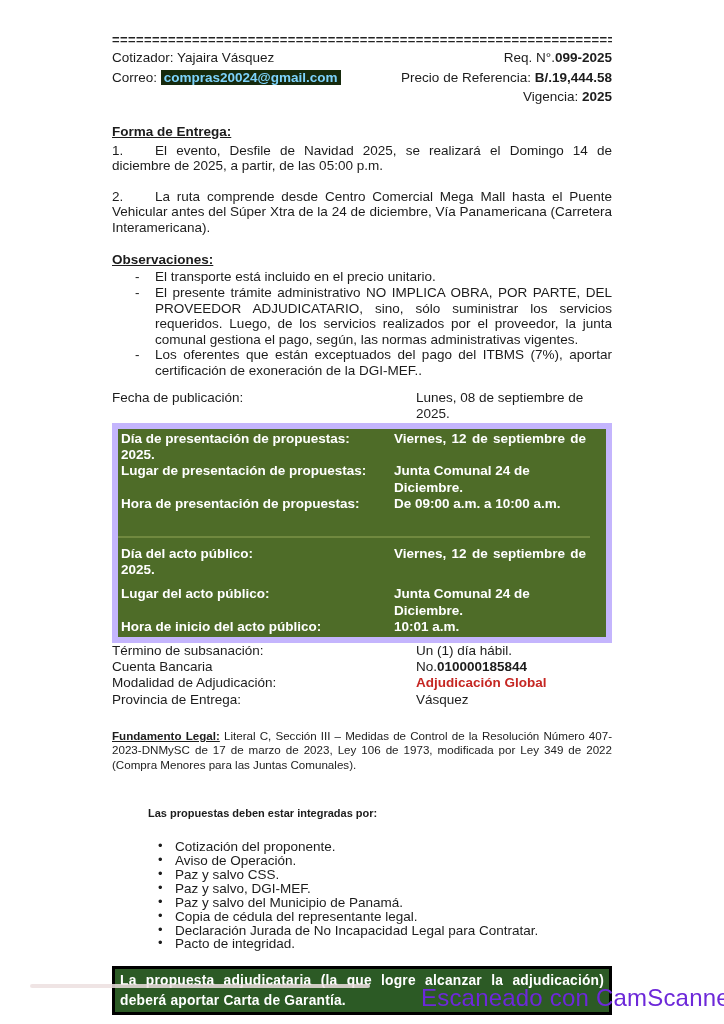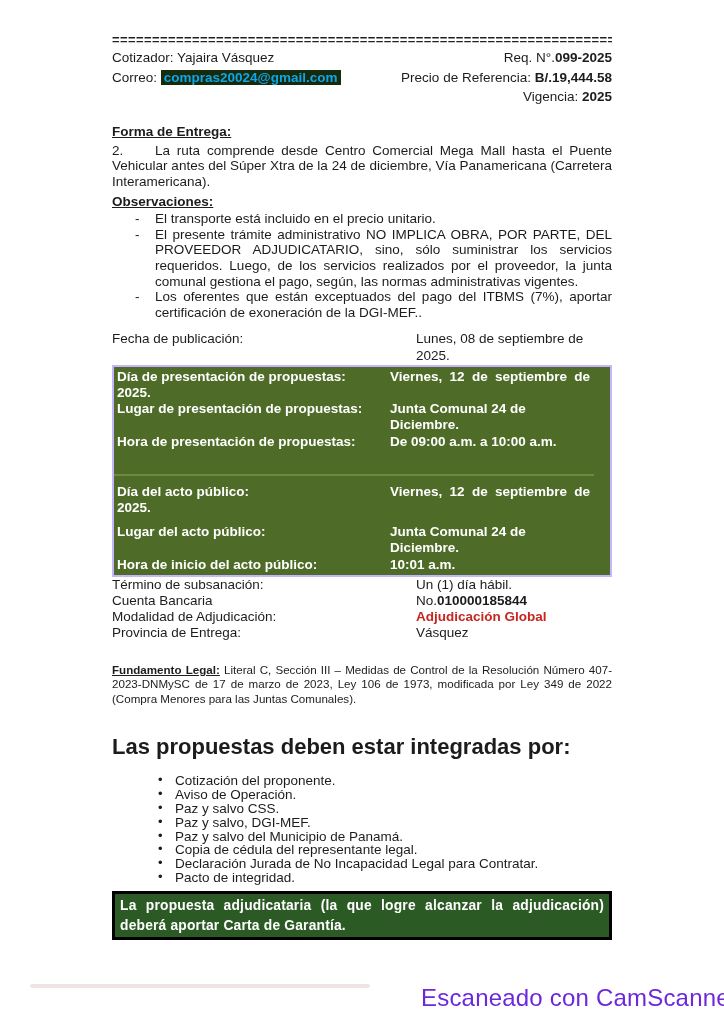--- a/index.html
+++ b/index.html
@@ -11,59 +11,59 @@
   .page{position:relative;width:724px;height:1024px;background:#fff;overflow:hidden;}
   .content{position:absolute;left:112px;top:33px;width:500px;}
 
   .divider{font-weight:700;font-size:13px;line-height:14px;height:15px;overflow:hidden;
     white-space:nowrap;letter-spacing:0.4px;color:#222;}
 
   .hrow{display:flex;justify-content:space-between;line-height:19.5px;font-size:13.5px;}
   .hl{white-space:nowrap;}
   .hr{white-space:nowrap;text-align:right;}
   b,.b{font-weight:700;}
-  .email-hl{background:#162a0d;color:#0ea5e9;font-weight:700;padding:0 3px;}
+  .email-hl{background:#162a0d;color:#7dd3fc;font-weight:700;padding:0 3px;}
 
   .sec-title{font-weight:700;text-decoration:underline;font-size:13.5px;line-height:16px;}
   .ft{margin-top:17px;}
   .para{font-size:13.5px;line-height:15.6px;text-align:justify;margin-top:3px;}
   .para + .para{margin-top:15px;}
   .pnum{display:inline-block;width:43px;font-weight:400;}
 
-  .obs{margin-top:5px;}
+  .obs{margin-top:17px;}
   .obs-list{margin-top:1px;}
   .obs-item{position:relative;margin-left:43px;font-size:13.5px;line-height:15.6px;text-align:justify;}
   .obs-item .dash{position:absolute;left:-20px;top:0;}
 
   .sched{margin-top:11px;font-size:13.5px;}
   .wrow{display:flex;line-height:16.2px;gap:28px;}
   .wlabel{width:276px;flex:none;}
   .wvalue{flex:1;}
   .red{color:#c52622;font-weight:700;}
 
-  .green-box{margin-top:1px;background:#4e6c28;border:2px solid #c4b5fd;color:#ffffff;
+  .green-box{margin-top:1px;background:#4e6c28;border:6px solid #c4b5fd;color:#ffffff;
     font-weight:700;padding:2px 20px 2px 3px;}
   .gline{display:flex;line-height:16.2px;}
   .glabel{width:273px;flex:none;}
   .gvalue{flex:1;}
   .just{text-align:justify;text-align-last:justify;}
   .gcont{line-height:16.2px;}
   .gap24{height:24px;}
   .gap8{height:8px;}
   .gsep{height:2px;background:#70893f;margin:0 -4px 0 -3px;}
 
   .legal{margin-top:21px;font-size:11.6px;line-height:14.4px;text-align:justify;}
   .legal .lt{font-weight:700;text-decoration:underline;margin-top:16px;}
 
-  .prop-title{margin-top:31px;font-weight:700;font-size:22px;line-height:20px;}
+  .prop-title{margin-top:31px;margin-left:36px;font-weight:700;font-size:11px;line-height:20px;}
   .bullets{margin-top:17px;margin-left:43px;}
   .bullet-item{position:relative;margin-left:20px;font-size:13.5px;line-height:13.9px;}
   .bullet-item .dot{position:absolute;left:-17px;top:-1px;font-size:13px;}
 
-  .banner{margin-top:6px;background:#2c5a25;border:3px solid #000;color:#fff;font-weight:700;
+  .banner{margin-top:15px;background:#2c5a25;border:3px solid #000;color:#fff;font-weight:700;
     font-size:13.8px;line-height:19.5px;padding:2px 5px;text-align:justify;letter-spacing:0.2px;}
 
   .scan-edge{position:absolute;left:30px;top:984px;width:340px;height:4px;
     background:#ecdfdf;border-radius:2px;opacity:.85;}
   .camscanner{position:absolute;left:421px;top:984px;font-size:24px;color:#6d28d9;
     letter-spacing:0.2px;white-space:nowrap;}
 </style>
 </head>
 <body>
 
@@ -81,20 +81,21 @@
         <span class="hl"><span>Correo: </span><span class="email-hl">compras20024@gmail.com</span></span>
         <span class="hr"><span>Precio de Referencia: </span><b>B/.19,444.58</b></span>
       </div>
       <div class="hrow">
         <span class="hl"></span>
         <span class="hr"><span>Vigencia: </span><b>2025</b></span>
       </div>
     </div>
 
     <div class="sec-title ft">Forma de Entrega:</div>
+    <div class="para"><span class="pnum">1.</span><span>El evento, Desfile de Navidad 2025, se realizará el Domingo 14 de diciembre de 2025, a partir, de las 05:00 p.m.</span></div>
     <div class="para"><span class="pnum">2.</span><span>La ruta comprende desde Centro Comercial Mega Mall hasta el Puente Vehicular antes del Súper Xtra de la 24 de diciembre, Vía Panamericana (Carretera Interamericana).</span></div>
 
     <div class="obs">
       <div class="sec-title">Observaciones:</div>
       <div class="obs-list">
         <div class="obs-item"><span class="dash">-</span><span>El transporte está incluido en el precio unitario.</span></div>
         <div class="obs-item"><span class="dash">-</span><span>El presente trámite administrativo NO IMPLICA OBRA, POR PARTE, DEL PROVEEDOR ADJUDICATARIO, sino, sólo suministrar los servicios requeridos. Luego, de los servicios realizados por el proveedor, la junta comunal gestiona el pago, según, las normas administrativas vigentes.</span></div>
         <div class="obs-item"><span class="dash">-</span><span>Los oferentes que están exceptuados del pago del ITBMS (7%), aportar certificación de exoneración de la DGI-MEF..</span></div>
       </div>
     </div>

